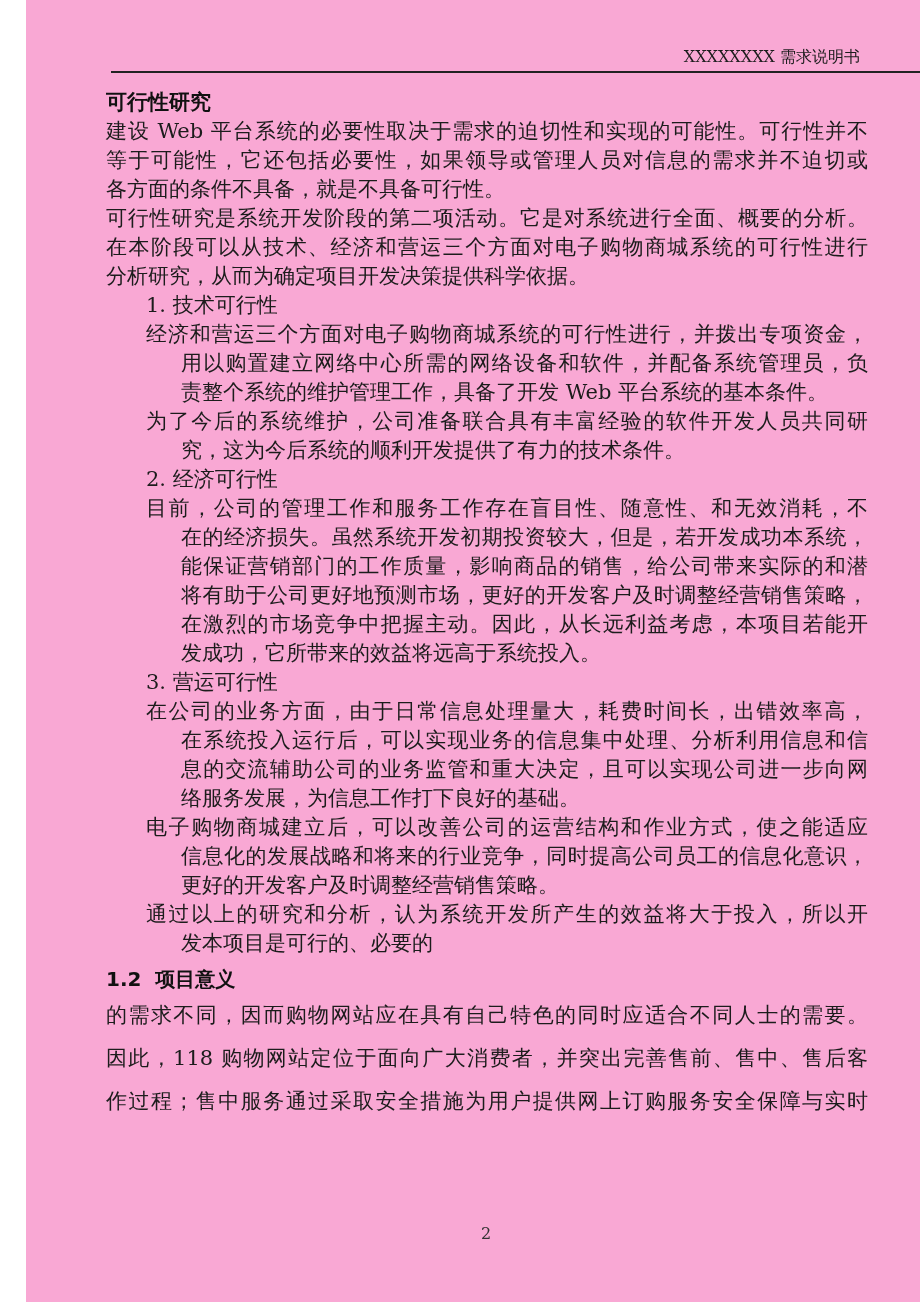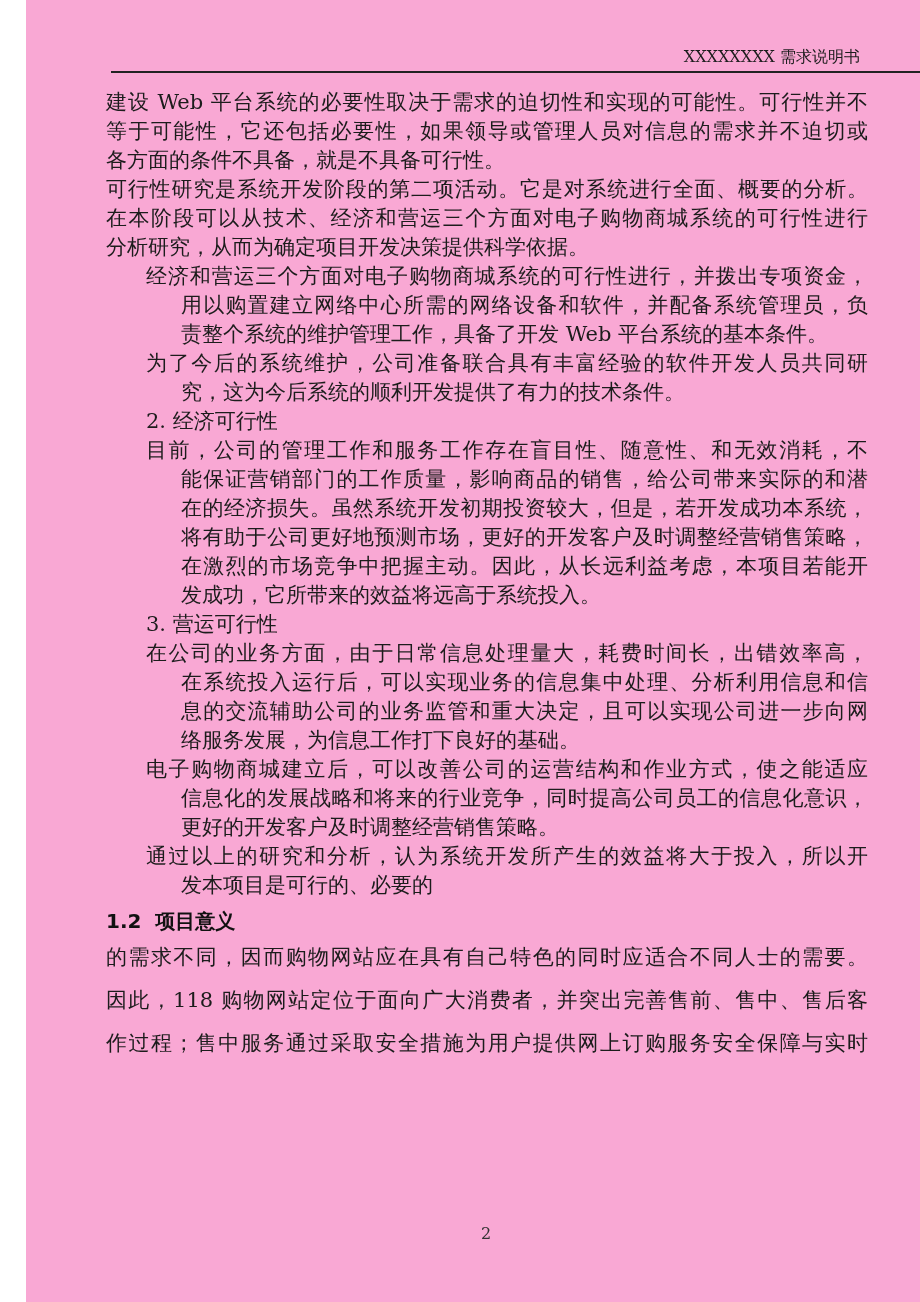--- a/index.html
+++ b/index.html
@@ -72,36 +72,38 @@
 
 <div class="page">
 
   <div class="hdr">
     <span>XXXXXXXX 需求说明书</span>
   </div>
 
   <div class="content">
 
     <div class="sec1">
+      <div class="h1">可行性研究</div>
       <div>
           <div class="line ind0 just">建设 Web 平台系统的必要性取决于需求的迫切性和实现的可能性。可行性并不</div>
           <div class="line ind0 just">等于可能性，它还包括必要性，如果领导或管理人员对信息的需求并不迫切或</div>
           <div class="line ind0">各方面的条件不具备，就是不具备可行性。</div>
           <div class="line ind0 just">可行性研究是系统开发阶段的第二项活动。它是对系统进行全面、概要的分析。</div>
           <div class="line ind0 just">在本阶段可以从技术、经济和营运三个方面对电子购物商城系统的可行性进行</div>
           <div class="line ind0">分析研究，从而为确定项目开发决策提供科学依据。</div>
+          <div class="line ind1">1.  技术可行性</div>
           <div class="line ind1 just">经济和营运三个方面对电子购物商城系统的可行性进行，并拨出专项资金，</div>
           <div class="line ind2 just">用以购置建立网络中心所需的网络设备和软件，并配备系统管理员，负</div>
           <div class="line ind2">责整个系统的维护管理工作，具备了开发 Web 平台系统的基本条件。</div>
           <div class="line ind1 just">为了今后的系统维护，公司准备联合具有丰富经验的软件开发人员共同研</div>
           <div class="line ind2">究，这为今后系统的顺利开发提供了有力的技术条件。</div>
           <div class="line ind1">2.  经济可行性</div>
           <div class="line ind1 just">目前，公司的管理工作和服务工作存在盲目性、随意性、和无效消耗，不</div>
+          <div class="line ind2 just">在的经济损失。虽然系统开发初期投资较大，但是，若开发成功本系统，</div>
           <div class="line ind2 just">能保证营销部门的工作质量，影响商品的销售，给公司带来实际的和潜</div>
-          <div class="line ind2 just">在的经济损失。虽然系统开发初期投资较大，但是，若开发成功本系统，</div>
           <div class="line ind2 just">将有助于公司更好地预测市场，更好的开发客户及时调整经营销售策略，</div>
           <div class="line ind2 just">在激烈的市场竞争中把握主动。因此，从长远利益考虑，本项目若能开</div>
           <div class="line ind2">发成功，它所带来的效益将远高于系统投入。</div>
           <div class="line ind1">3.  营运可行性</div>
           <div class="line ind1 just">在公司的业务方面，由于日常信息处理量大，耗费时间长，出错效率高，</div>
           <div class="line ind2 just">在系统投入运行后，可以实现业务的信息集中处理、分析利用信息和信</div>
           <div class="line ind2 just">息的交流辅助公司的业务监管和重大决定，且可以实现公司进一步向网</div>
           <div class="line ind2">络服务发展，为信息工作打下良好的基础。</div>
           <div class="line ind1 just">电子购物商城建立后，可以改善公司的运营结构和作业方式，使之能适应</div>
           <div class="line ind2 just">信息化的发展战略和将来的行业竞争，同时提高公司员工的信息化意识，</div>

